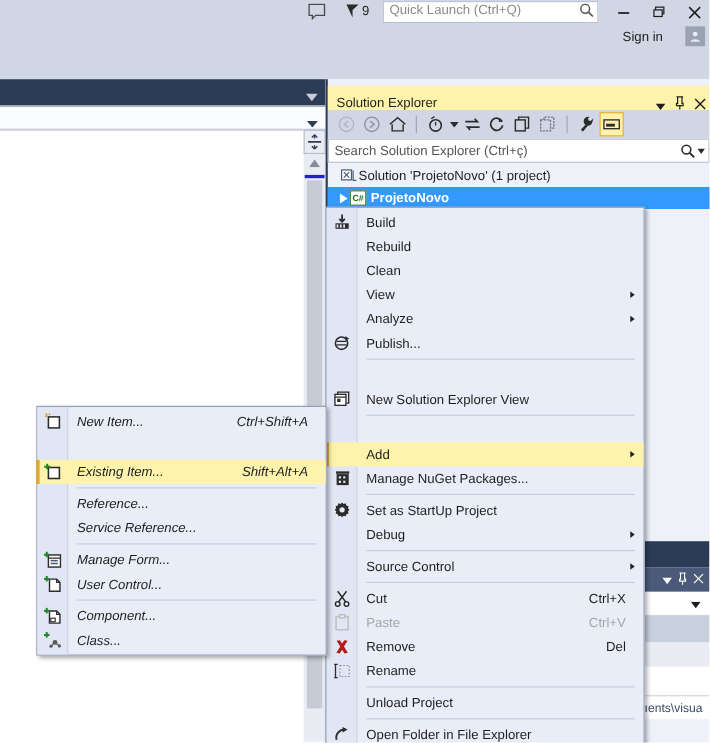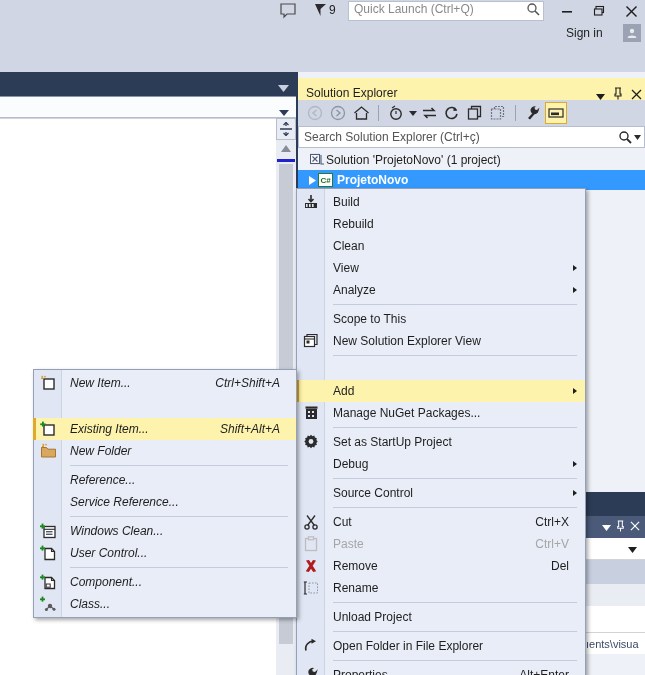--- a/index.html
+++ b/index.html
@@ -504,24 +504,34 @@
         <div class="mi">
           <span class="mico"></span>
           <span class="mlabel">View</span>
           <span class="marrow"></span>
         </div>
         <div class="mi">
           <span class="mico"></span>
           <span class="mlabel">Analyze</span>
           <span class="marrow"></span>
         </div>
-        <div class="msep"></div>
-        <div class="mi">
-          <span class="mico"></span>
-          <span class="mlabel">Scope to This</span>
+        <div class="mi">
+          <span class="mico">
+            <svg width="16" height="16" viewBox="0 0 16 16">
+              <circle cx="7.5" cy="8" r="5.6" fill="none" stroke="#2b2b2b" stroke-width="1.4"></circle>
+              <line x1="3" y1="6.4" x2="12" y2="6.4" stroke="#2b2b2b" stroke-width="1.2"></line>
+              <line x1="3" y1="9.6" x2="12" y2="9.6" stroke="#2b2b2b" stroke-width="1.2"></line>
+              <path d="M11 1.5 L14.5 4 L11 5.5" fill="#2b2b2b"></path>
+            </svg>
+          </span>
+          <span class="mlabel">Publish...</span>
+        </div>
+        <div class="msep"></div>
+        <div class="mi">
+          <span class="mico"></span>
         </div>
         <div class="mi">
           <span class="mico">
             <svg width="16" height="16" viewBox="0 0 16 16">
               <rect x="1.5" y="3.5" width="10" height="10" fill="#fff" stroke="#2b2b2b" stroke-width="1.2"></rect>
               <line x1="1.5" y1="6" x2="11.5" y2="6" stroke="#2b2b2b" stroke-width="1.1"></line>
               <rect x="3.5" y="7.5" width="3" height="3" fill="#2b2b2b"></rect>
               <path d="M4 3.5 V1.5 H14 V11.5 H12" fill="none" stroke="#2b2b2b" stroke-width="1.2"></path>
             </svg>
           </span>
@@ -654,30 +664,20 @@
           <span class="mico">
             <svg width="16" height="16" viewBox="0 0 16 16">
               <rect x="4" y="4" width="10" height="10" fill="#fff" stroke="#2b2b2b" stroke-width="1.4"></rect>
               <rect x="2" y="0.6" width="1.8" height="5" fill="#1a8a1a"></rect>
               <rect x="0.2" y="2.4" width="5.4" height="1.8" fill="#1a8a1a"></rect>
             </svg>
           </span>
           <span class="mlabel">Existing Item...</span>
           <span class="mkey">Shift+Alt+A</span>
         </div>
-        <div class="mi">
-          <span class="mico">
-            <svg width="17" height="16" viewBox="0 0 17 16">
-              <path d="M1.5 4.5 H6.5 L8 6.2 H15.5 V14 H1.5 Z" fill="#d8a860" stroke="#a8762e" stroke-width="1"></path>
-              <path d="M2.6 1 L4 2.4 M2 3.4 L4 3.4 M3.4 1 L3.4 3" stroke="#e09a2b" stroke-width="1.3"></path>
-              <circle cx="6" cy="1.6" r="0.9" fill="#e09a2b"></circle>
-            </svg>
-          </span>
-          <span class="mlabel">New Folder</span>
-        </div>
         <div class="msep"></div>
         <div class="mi">
           <span class="mico"></span>
           <span class="mlabel">Reference...</span>
         </div>
         <div class="mi">
           <span class="mico"></span>
           <span class="mlabel">Service Reference...</span>
         </div>
         <div class="msep"></div>
@@ -685,21 +685,21 @@
           <span class="mico">
             <svg width="16" height="16" viewBox="0 0 16 16">
               <rect x="4" y="3.5" width="11" height="11" fill="#fff" stroke="#2b2b2b" stroke-width="1.3"></rect>
               <line x1="4" y1="6.3" x2="15" y2="6.3" stroke="#2b2b2b" stroke-width="1.1"></line>
               <rect x="6" y="8" width="6.5" height="1.4" fill="#4a5a78"></rect>
               <rect x="6" y="10.6" width="6.5" height="1.4" fill="#4a5a78"></rect>
               <rect x="1.6" y="0.6" width="1.8" height="5" fill="#1a8a1a"></rect>
               <rect x="0" y="2.4" width="5" height="1.8" fill="#1a8a1a"></rect>
             </svg>
           </span>
-          <span class="mlabel">Windows Clean...</span>
+          <span class="mlabel">Manage Form...</span>
         </div>
         <div class="mi">
           <span class="mico">
             <svg width="16" height="16" viewBox="0 0 16 16">
               <path d="M5 3.5 H11.5 L14.5 6.5 V14.5 H5 Z" fill="#fff" stroke="#2b2b2b" stroke-width="1.3"></path>
               <path d="M11.5 3.5 V6.5 H14.5" fill="none" stroke="#2b2b2b" stroke-width="1.1"></path>
               <rect x="1.6" y="0.6" width="1.8" height="5" fill="#1a8a1a"></rect>
               <rect x="0" y="2.4" width="5" height="1.8" fill="#1a8a1a"></rect>
             </svg>
           </span>

